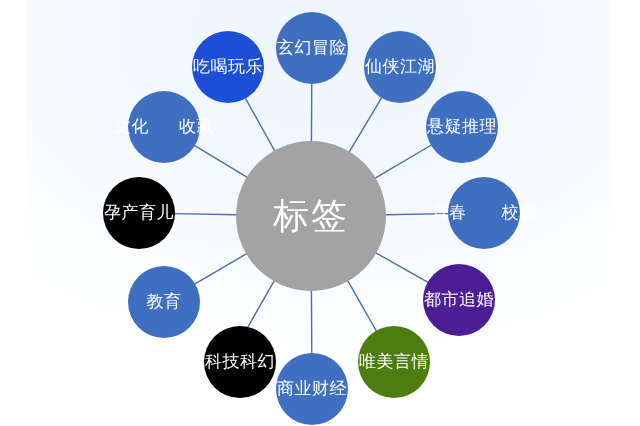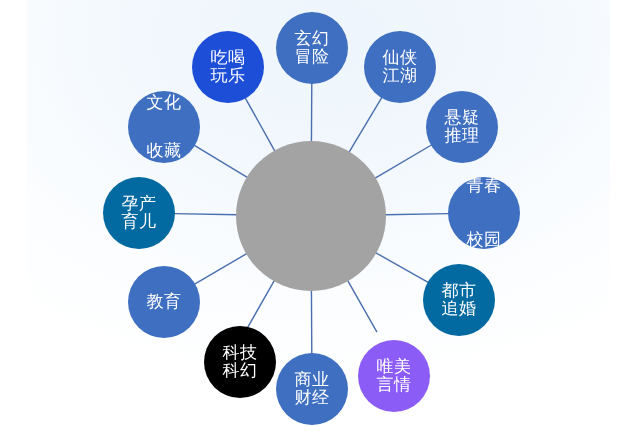--- a/index.html
+++ b/index.html
@@ -36,21 +36,21 @@
     left: 0;
     top: 0;
     width: 640px;
     height: 426px;
   }
   .node {
     position: absolute;
     border-radius: 50%;
     box-sizing: border-box;
     display: flex;
-    flex-direction: column;
+    flex-direction: row;
     align-items: center;
     justify-content: center;
     text-align: center;
     color: #ffffff;
     line-height: 1.08;
     letter-spacing: 0.5px;
     user-select: none;
   }
   .node.leaf {
     background: #3f6fc0;
@@ -86,57 +86,58 @@
       <line x1="311.43" y1="290.00" x2="311.80" y2="354.00" stroke="#4a6fae" stroke-width="1.4" stroke-linecap="round"></line>
       <line x1="274.43" y1="280.33" x2="245.30" y2="331.57" stroke="#4a6fae" stroke-width="1.4" stroke-linecap="round"></line>
       <line x1="247.13" y1="253.37" x2="194.21" y2="284.33" stroke="#4a6fae" stroke-width="1.4" stroke-linecap="round"></line>
       <line x1="237.01" y1="214.71" x2="173.99" y2="213.61" stroke="#4a6fae" stroke-width="1.4" stroke-linecap="round"></line>
       <line x1="247.70" y1="177.67" x2="193.94" y2="145.13" stroke="#4a6fae" stroke-width="1.4" stroke-linecap="round"></line>
       <line x1="274.99" y1="151.35" x2="245.03" y2="97.58" stroke="#4a6fae" stroke-width="1.4" stroke-linecap="round"></line>
     </svg>
 
   <div id="nodes-layer">
       <div class="node hub" style="left: 236px; top: 141px; width: 150px; height: 150px; background: rgb(163, 163, 163);">
+        <span class="line">标签</span>
       </div>
       <div class="node leaf" style="left: 276px; top: 12px; width: 72px; height: 72px; background: rgb(63, 111, 192);">
         <span class="line">玄幻</span>
         <span class="line">冒险</span>
       </div>
       <div class="node leaf" style="left: 364px; top: 31px; width: 72px; height: 72px; background: rgb(63, 111, 192); text-align: right;">
         <span class="line">仙侠</span>
         <span class="line">江湖</span>
       </div>
       <div class="node leaf" style="left: 426px; top: 91px; width: 72px; height: 72px; background: rgb(63, 111, 192);">
         <span class="line">悬疑</span>
         <span class="line">推理</span>
       </div>
       <div class="node leaf" style="left: 448px; top: 177px; width: 72px; height: 72px; background: rgb(63, 111, 192); gap: 35px;">
         <span class="line">青春</span>
         <span class="line">校园</span>
       </div>
-      <div class="node leaf" style="left: 423px; top: 264px; width: 72px; height: 72px; background: #0369a1;">
+      <div class="node leaf" style="left: 423px; top: 264px; width: 72px; height: 72px; background: #4c1d95;">
         <span class="line">都市</span>
         <span class="line">追婚</span>
       </div>
-      <div class="node leaf" style="left: 358px; top: 340px; width: 72px; height: 72px; background: #8b5cf6;">
+      <div class="node leaf" style="left: 358px; top: 326px; width: 72px; height: 72px; background: #4d7c0f;">
         <span class="line">唯美</span>
         <span class="line">言情</span>
       </div>
       <div class="node leaf" style="left: 276px; top: 353px; width: 72px; height: 72px; background: rgb(63, 111, 192);">
         <span class="line">商业</span>
         <span class="line">财经</span>
       </div>
       <div class="node leaf" style="left: 204px; top: 326px; width: 72px; height: 72px; background: #000000;">
         <span class="line">科技</span>
         <span class="line">科幻</span>
       </div>
       <div class="node leaf" style="left: 128px; top: 266px; width: 72px; height: 72px; background: rgb(63, 111, 192);">
         <span class="line">教育</span>
       </div>
-      <div class="node leaf" style="left: 103px; top: 177px; width: 72px; height: 72px; background: #0369a1;">
+      <div class="node leaf" style="left: 103px; top: 177px; width: 72px; height: 72px; background: #000000;">
         <span class="line">孕产</span>
         <span class="line">育儿</span>
       </div>
       <div class="node leaf" style="left: 128px; top: 91px; width: 72px; height: 72px; background: rgb(63, 111, 192); gap: 30px;">
         <span class="line">文化</span>
         <span class="line">收藏</span>
       </div>
       <div class="node leaf" style="left: 192px; top: 31px; width: 72px; height: 72px; background: #1d4ed8;">
         <span class="line">吃喝</span>
         <span class="line">玩乐</span>

